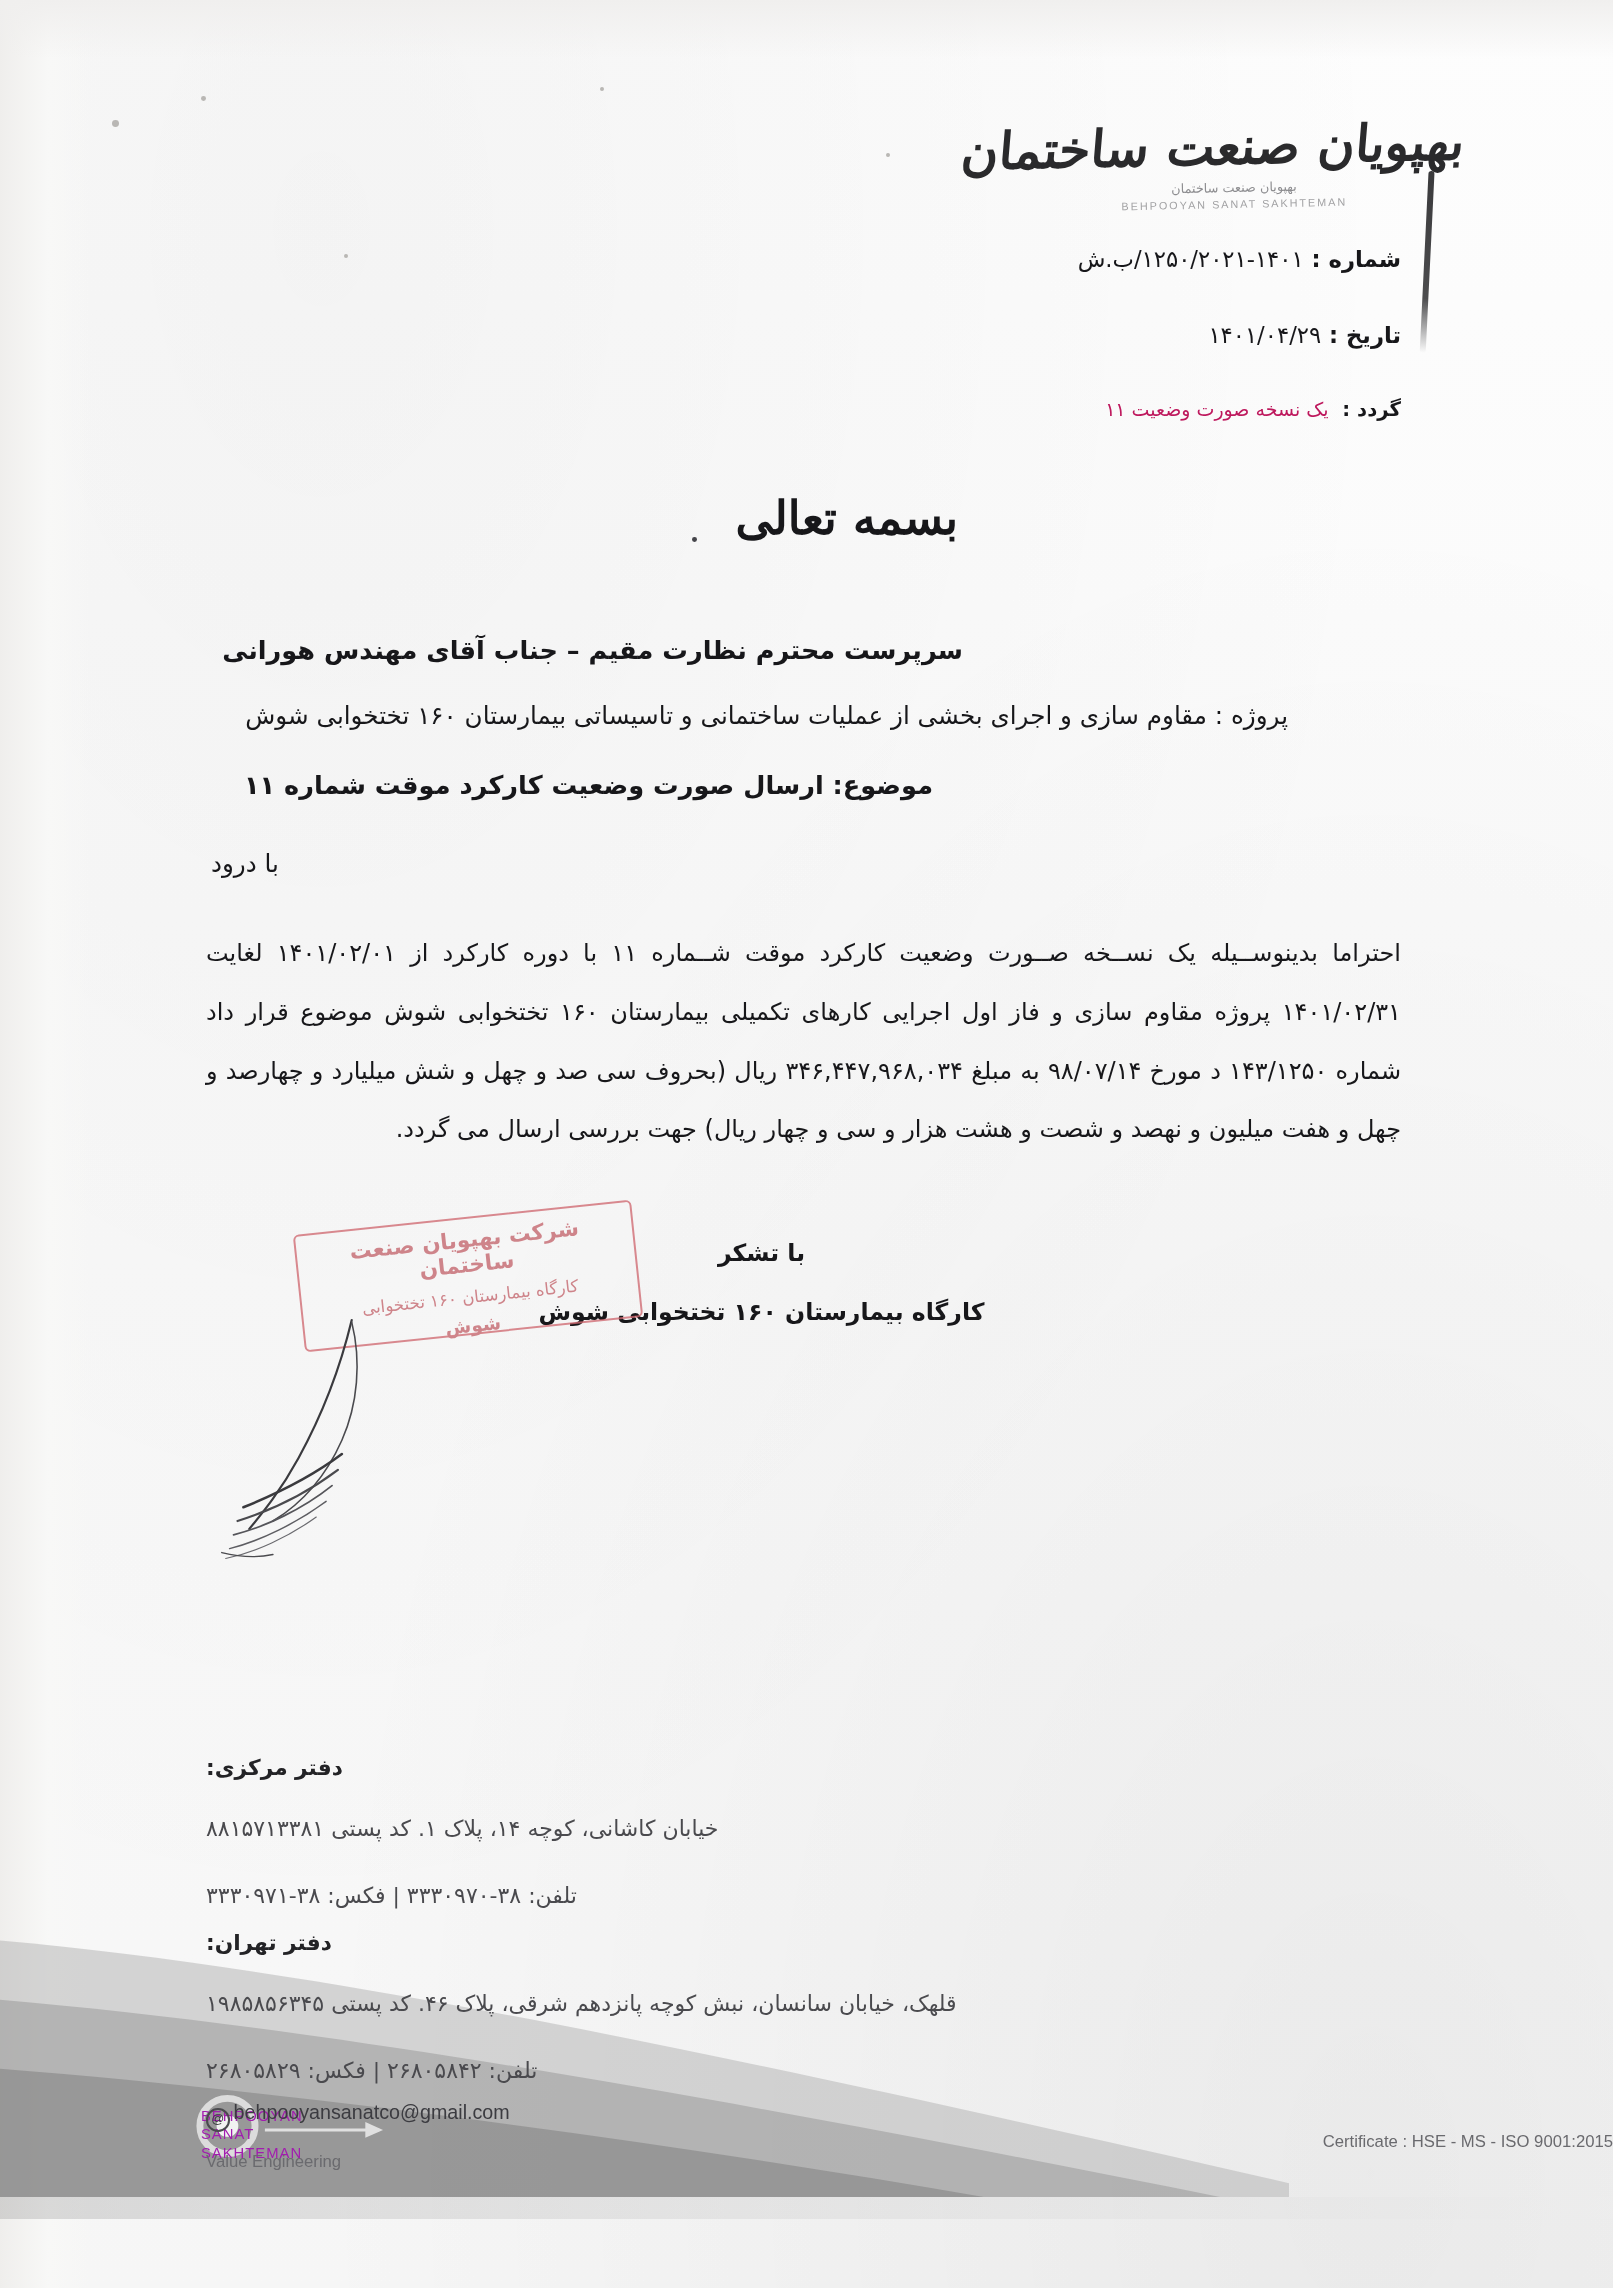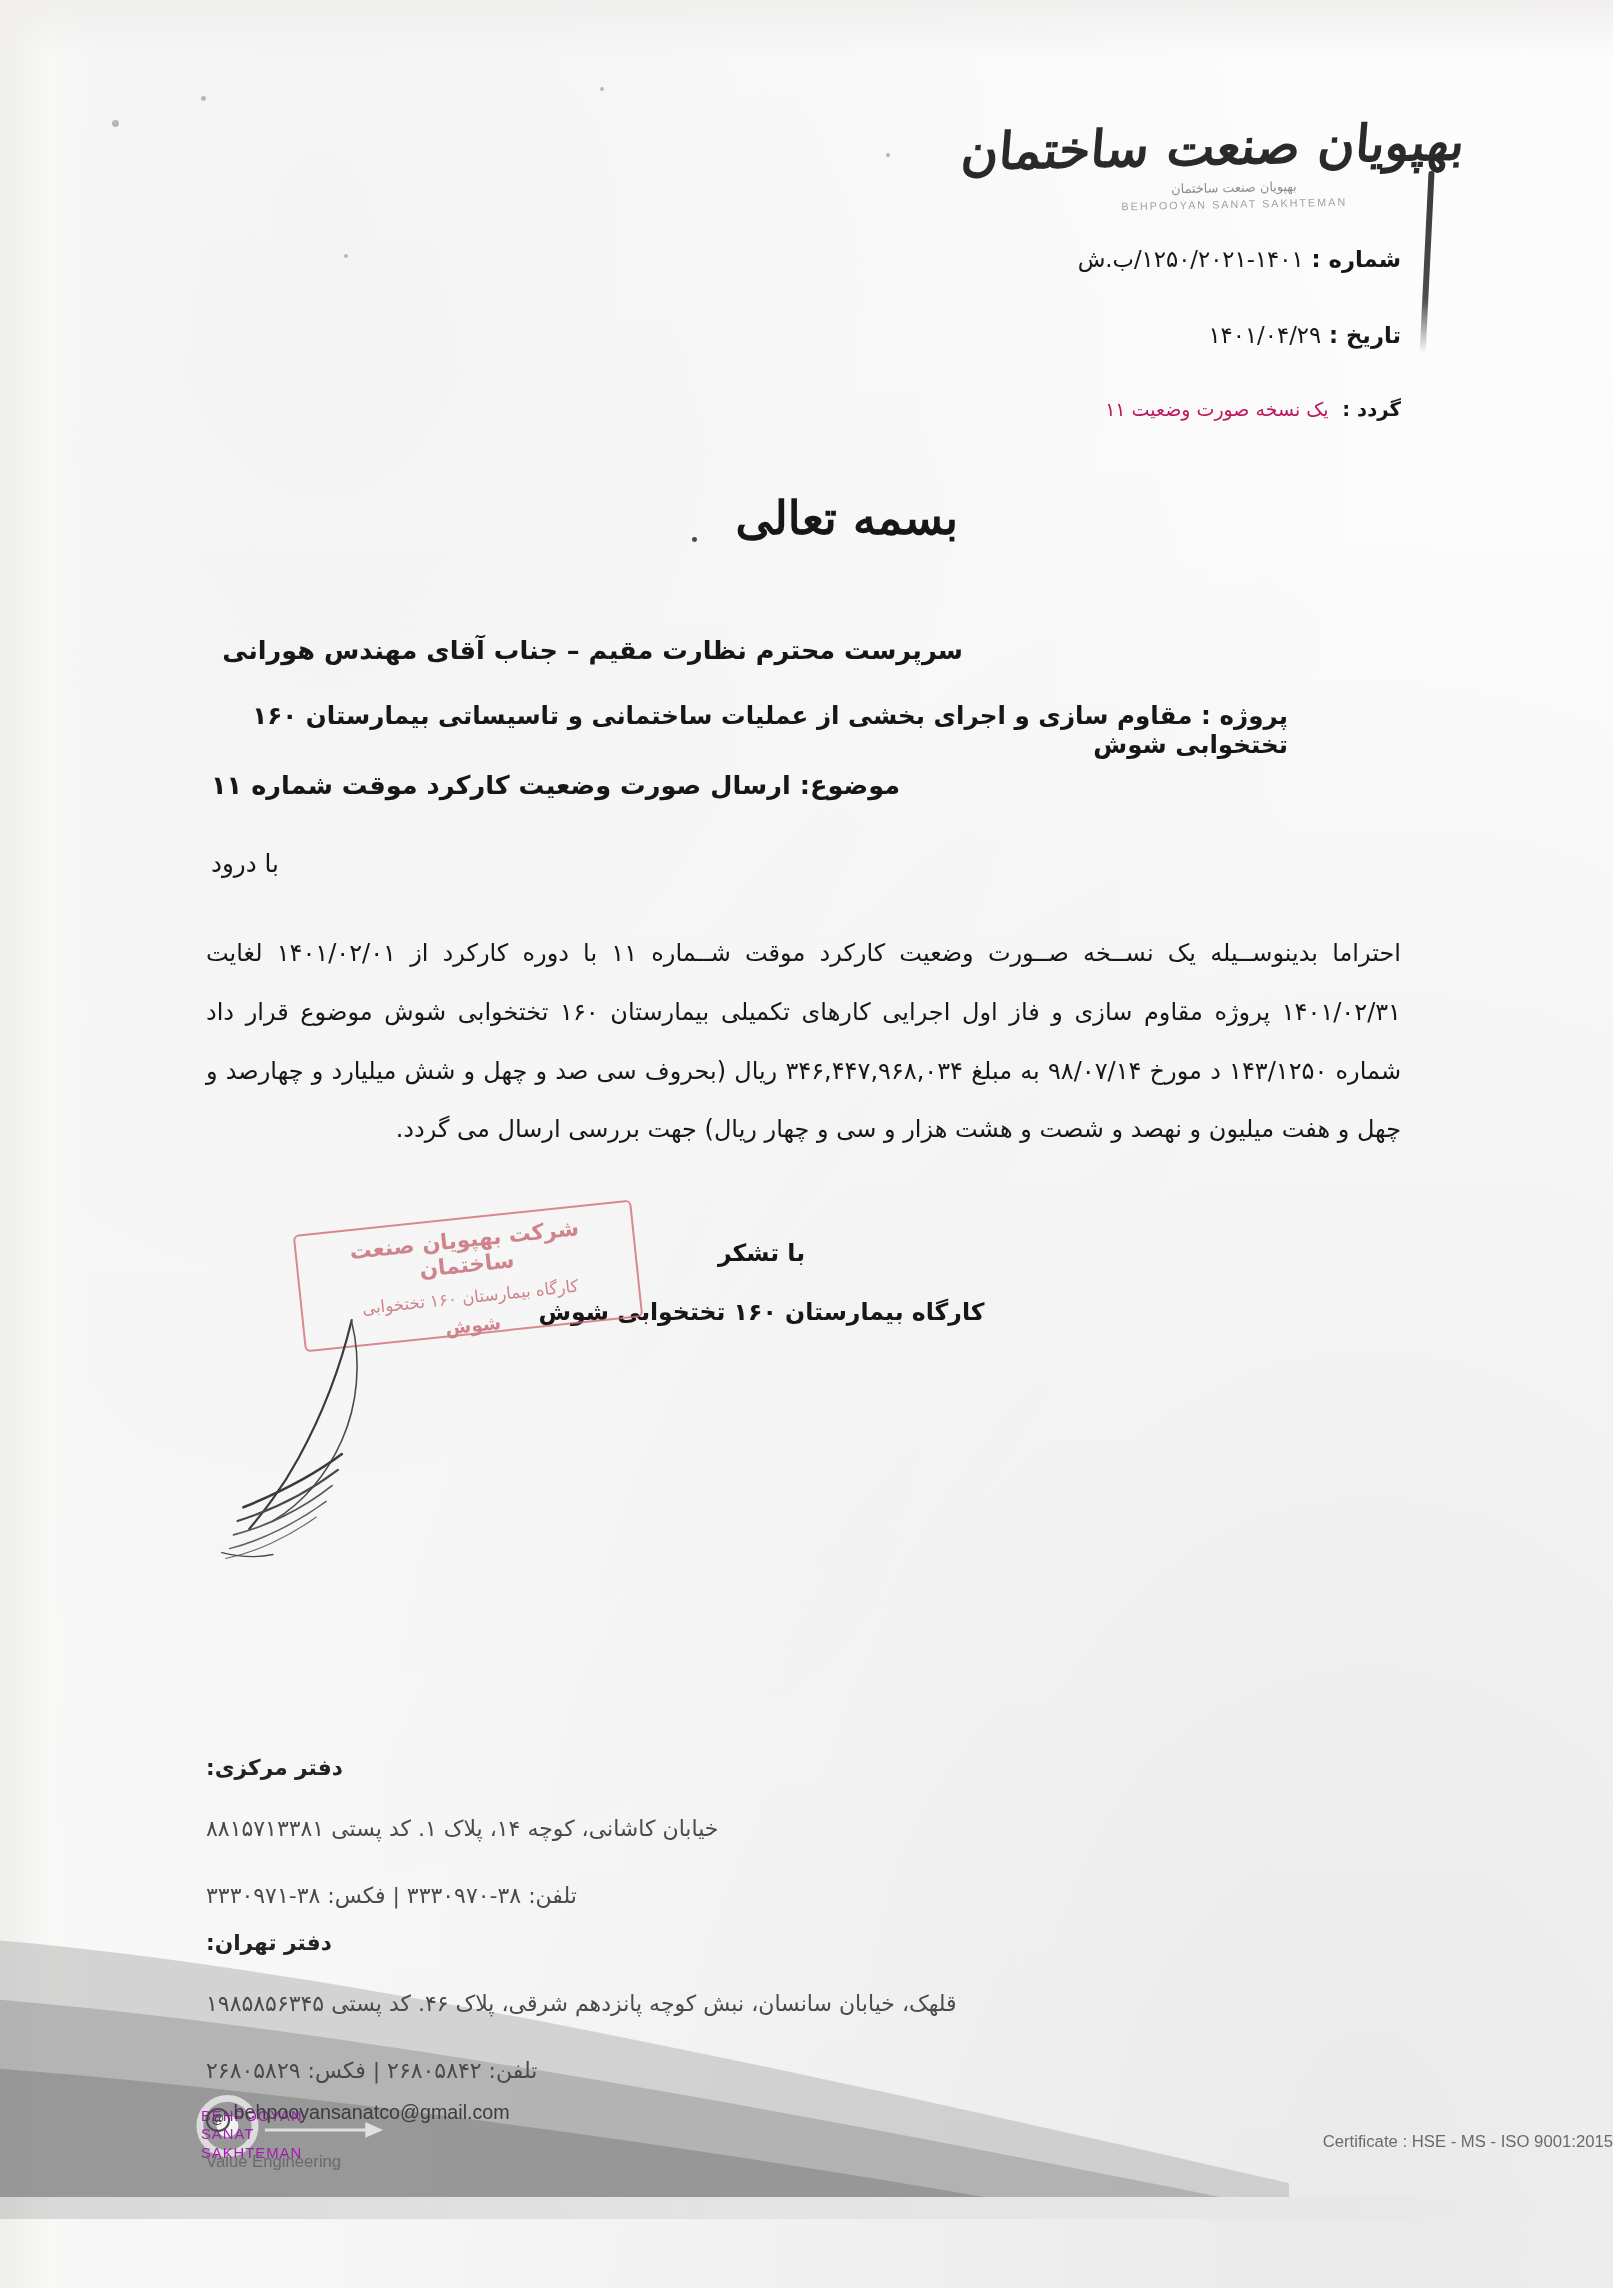--- a/index.html
+++ b/index.html
@@ -155,32 +155,32 @@
     text-align: right;
     letter-spacing: 0.2px;
   }
   .project-line {
     position: absolute;
     top: 701px;
     right: 0; left: 0;
     padding-right: 325px;
     padding-left: 212px;
     font-size: 24.6px;
-    font-weight: 700;
+    font-weight: 400;
     text-align: right;
   }
   .subject-line {
     position: absolute;
     top: 770px;
     right: 0; left: 0;
     padding-right: 680px;
     padding-left: 212px;
     font-size: 25.6px;
     font-weight: 700;
-    text-align: left;
+    text-align: right;
   }
   .greeting {
     position: absolute;
     top: 849px;
     left: 0; right: 0;
     padding-left: 212px;
     text-align: left;
     font-size: 24.6px;
   }
   .body-text {

